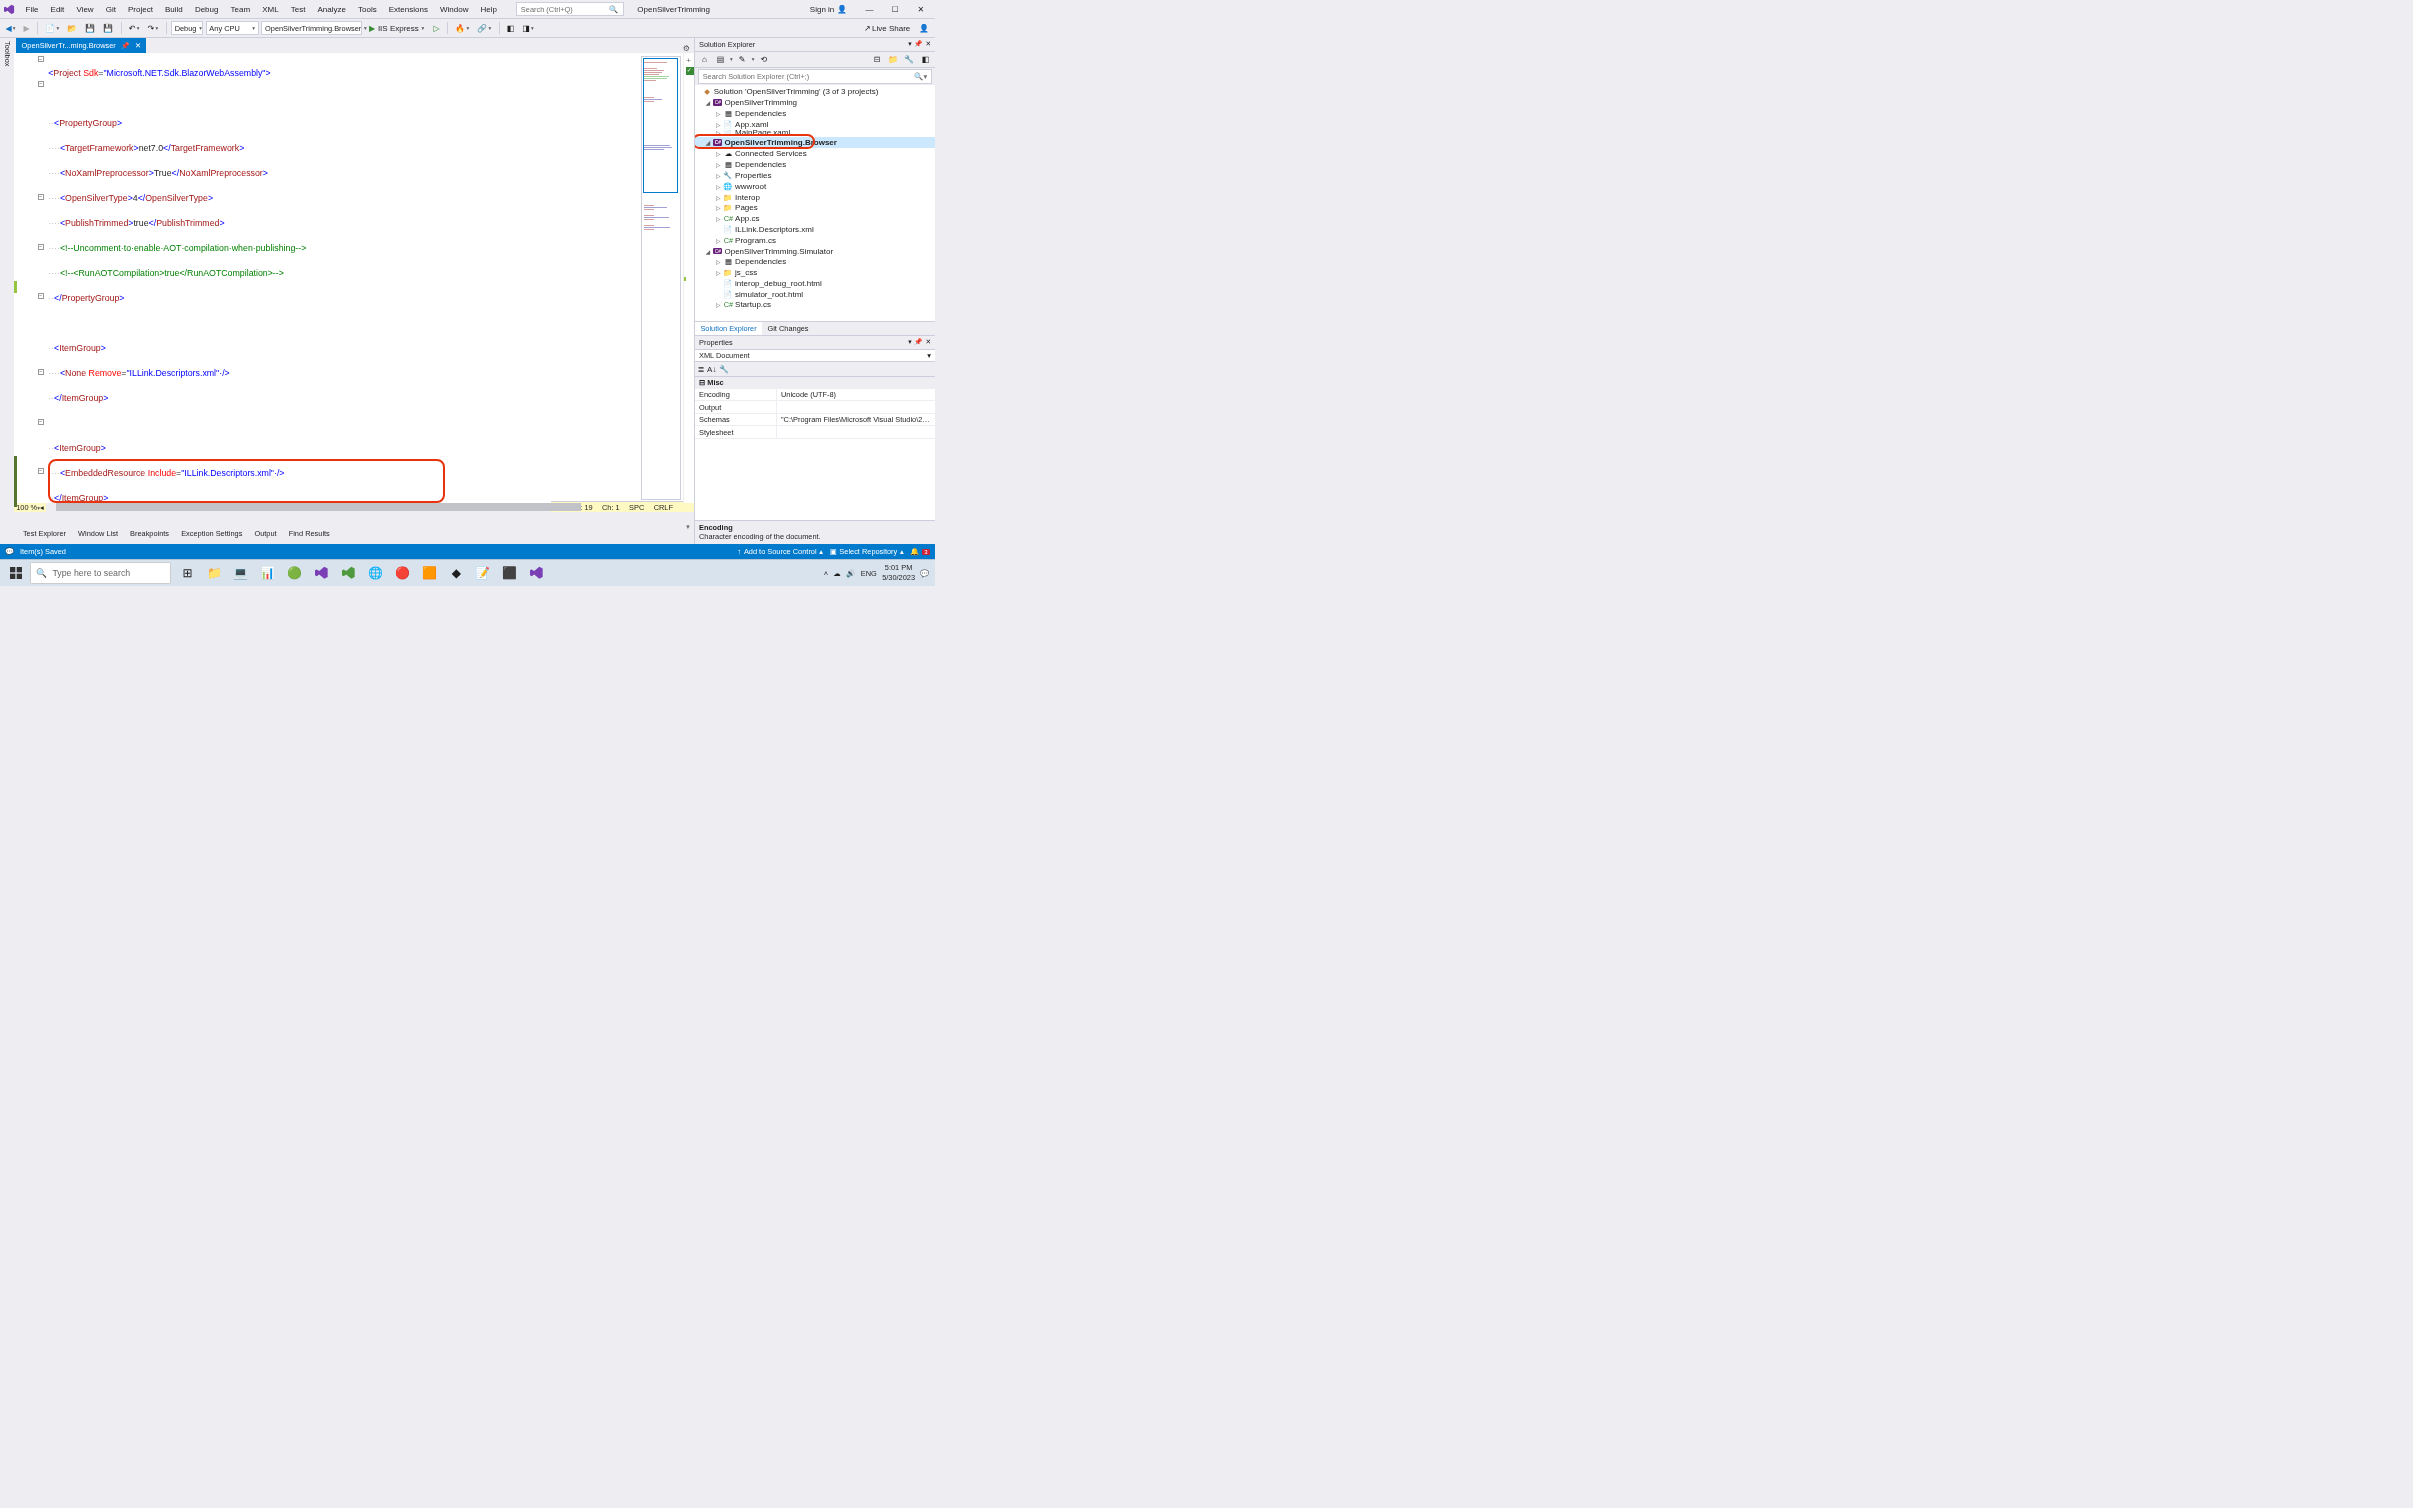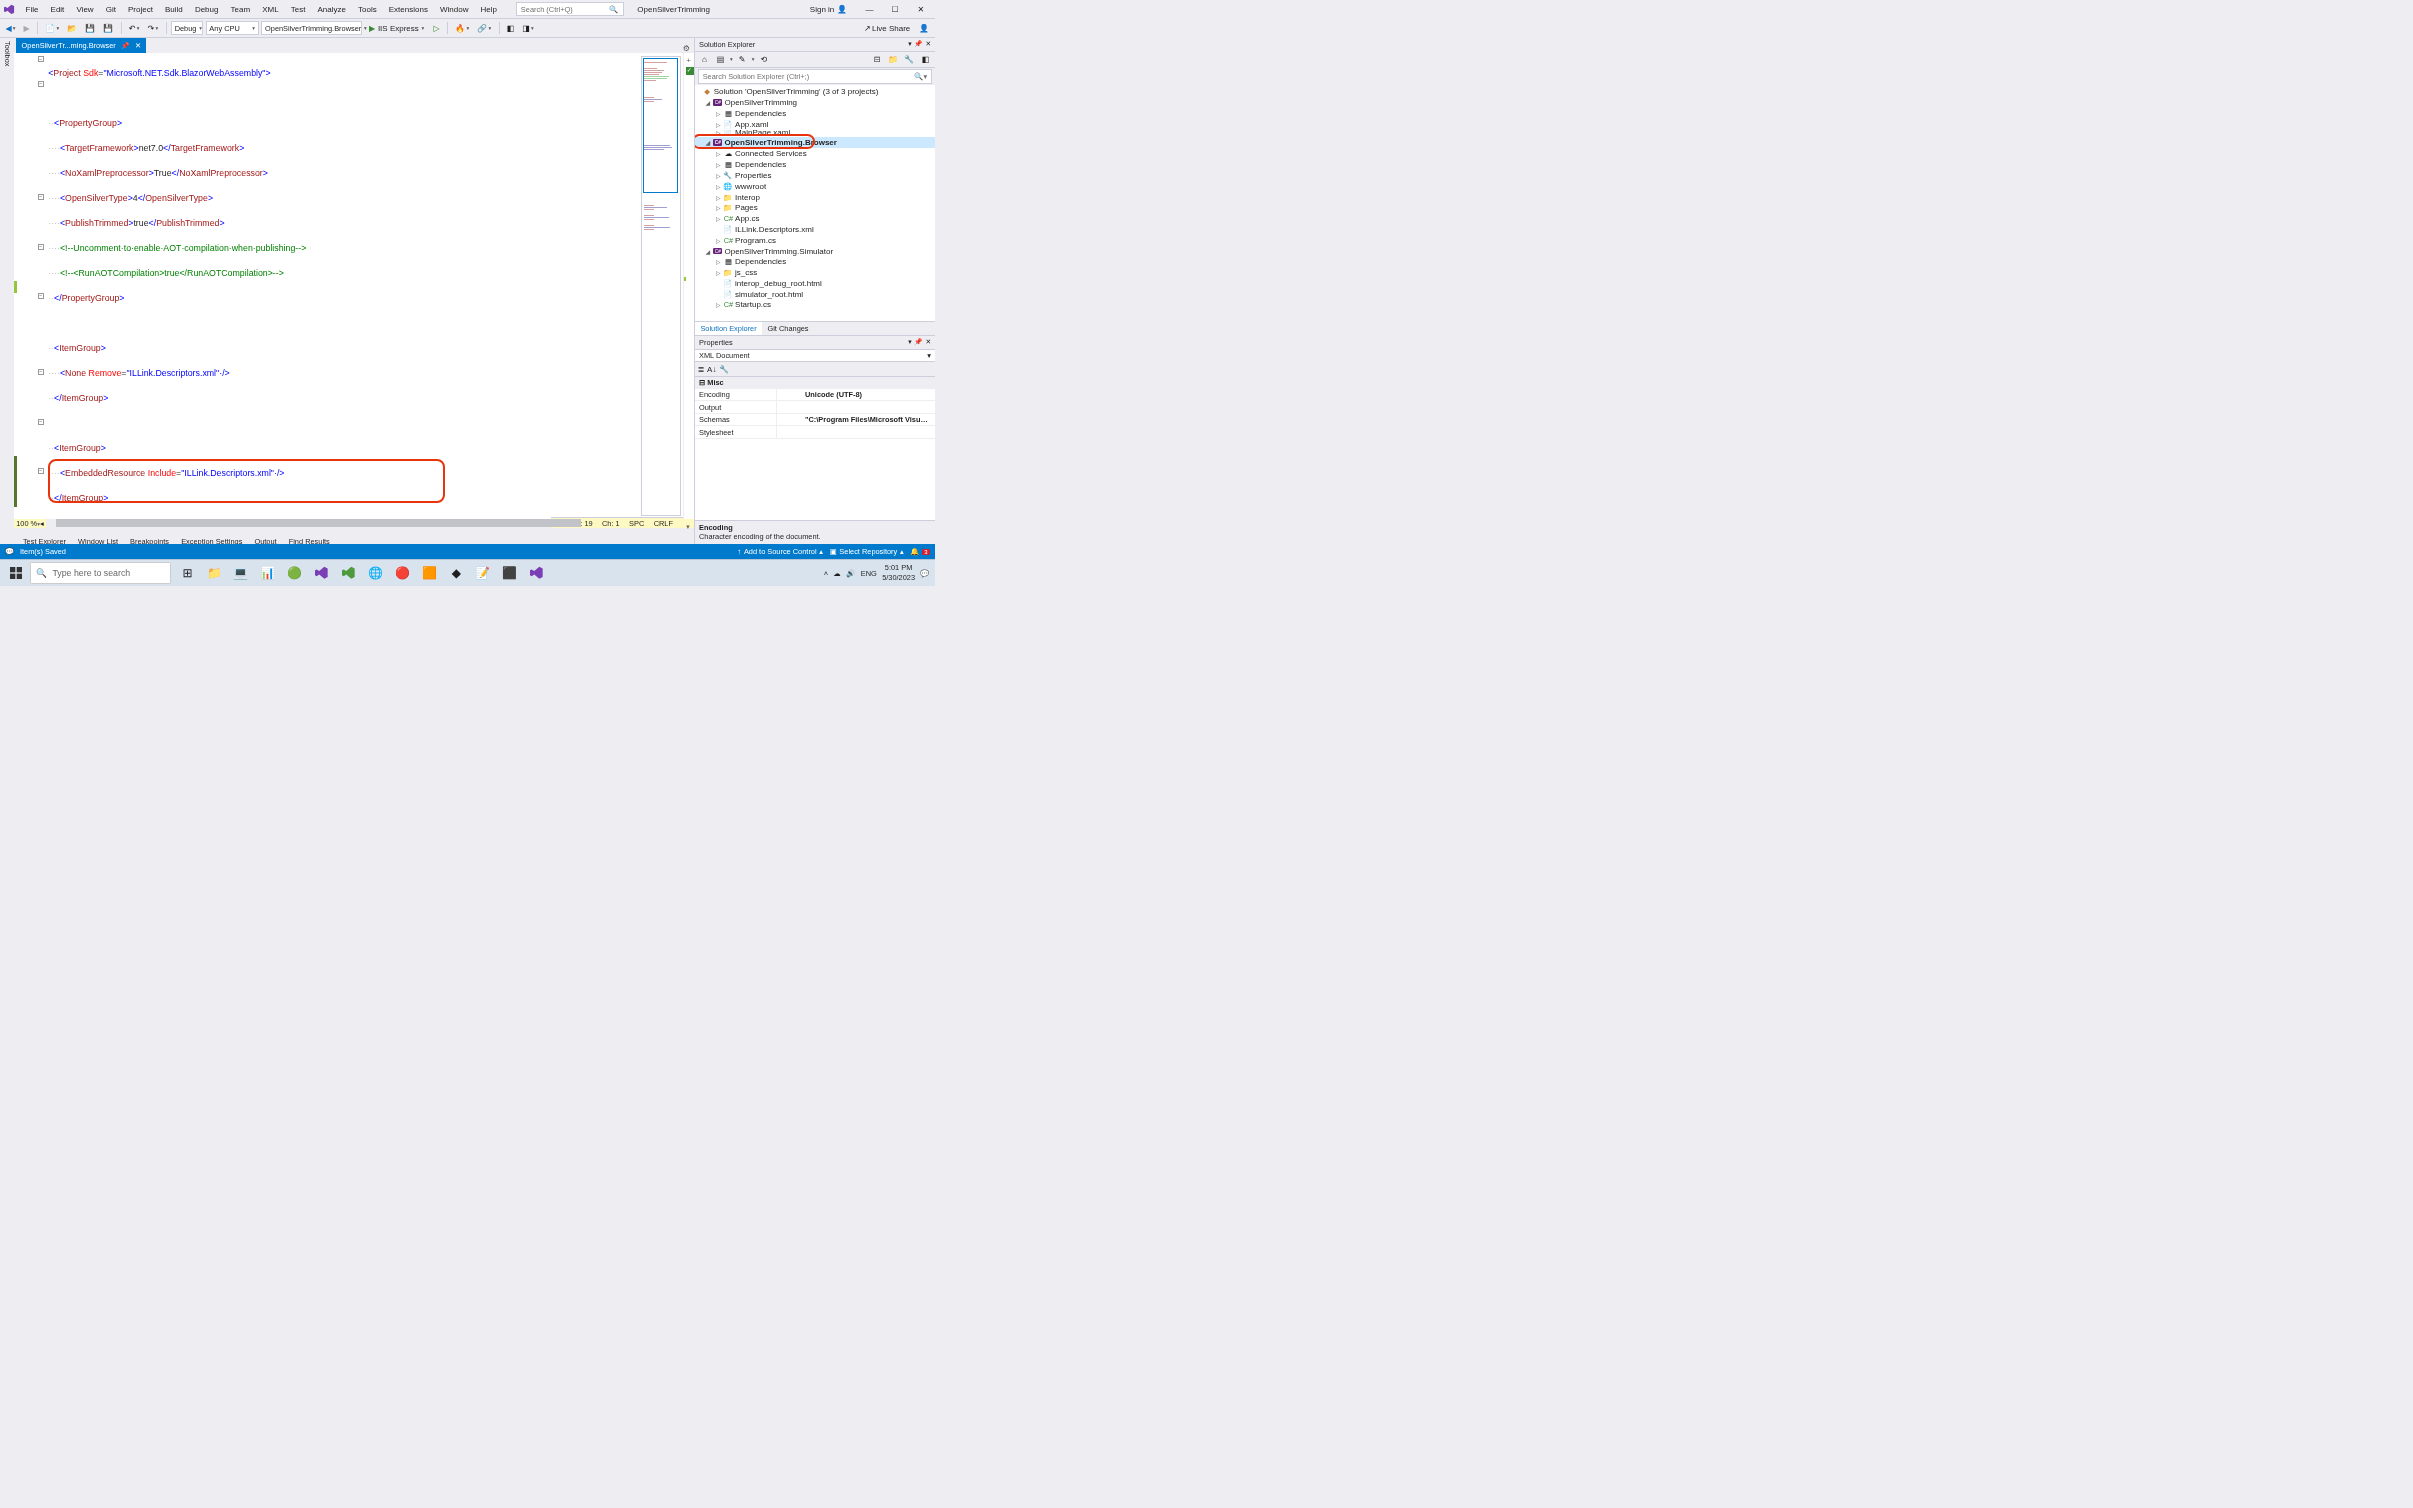--- a/index.html
+++ b/index.html
@@ -63,21 +63,21 @@
 .green-check::after { content: "✓"; color: #fff; font-size: 6px; position: absolute; left: 1.3px; top: -0.7px; }
 .editor-status { height: 13.5px; background: #fef9c3; border-top: 0.7px solid #cccedb; display: flex; align-items: center; padding: 0 4px; font-size: 7.4px; }
 .hscroll { height: 9.4px; background: #eeeef2; display: flex; align-items: center; }
 .hscroll-track { flex: 1; height: 9.4px; background: #eeeef2; position: relative; margin: 0 9.4px; }
 .hscroll-thumb { position: absolute; left: 0; width: 525px; height: 8px; background: #c2c3c9; top: 0.7px; }
 
 .change-bar { position: absolute; left: 0; width: 3.4px; background: #577430; }
 .highlight-box { position: absolute; border: 2.7px solid #e8330c; border-radius: 8px; }
 
 
-.bottom-tabs { height: 13.5px; background: #eeeef2; display: flex; padding: 8px 4px; font-size: 7.4px; gap: 1.3px; }
+.bottom-tabs { height: 13.5px; background: #eeeef2; display: flex; padding: 16px 4px; font-size: 7.4px; gap: 1.3px; }
 .btab { padding: 1.3px 5.4px; }
 
 
 .right-panel { width: 241px; display: flex; flex-direction: column; background: #eeeef2; border-left: 0.7px solid #cccedb; }
 .panel-header { height: 13.5px; background: #eeeef2; display: flex; align-items: center; padding: 0 4px; font-size: 7.4px; border-bottom: 0.7px solid #cccedb; }
 .panel-header .ctrls { margin-left: auto; display: flex; gap: 2.7px; font-size: 6.7px; }
 .panel-toolbar { height: 16px; background: #eeeef2; display: flex; align-items: center; padding: 0 2.7px; gap: 2.7px; border-bottom: 0.7px solid #cccedb; }
 .panel-toolbar .icon-btn { width: 13.5px; height: 13.5px; display: flex; align-items: center; justify-content: center; font-size: 8px; cursor: pointer; }
 .search-panel { height: 15px; border: 0.7px solid #cccedb; background: #fff; margin: 1.3px 2.7px; padding: 0 4px; display: flex; align-items: center; justify-content: space-between; font-size: 7.4px; color: #717171; }
 .tree { flex: 1; background: #fff; overflow-y: auto; font-size: 8px; padding: 1.3px 0; }
@@ -96,21 +96,21 @@
 .ptab { padding: 2px 5.4px; }
 .ptab.active { background: #fff; color: #0e70c0; }
 
 .props-panel { height: 209px; border-top: 0.7px solid #cccedb; display: flex; flex-direction: column; }
 .props-type { padding: 1.3px 4px; font-size: 7.4px; background: #fff; border-bottom: 0.7px solid #cccedb; display: flex; justify-content: space-between; }
 .props-toolbar { height: 15px; display: flex; align-items: center; padding: 0 2.7px; gap: 2.7px; background: #eeeef2; border-bottom: 0.7px solid #cccedb; }
 .props-grid { flex: 1; background: #fff; font-size: 7.4px; }
 .prop-category { background: #eeeef2; padding: 1.3px 4px; font-weight: 600; }
 .prop-row { display: flex; border-bottom: 0.7px solid #eeeef2; }
 .prop-name { width: 82px; padding: 1.3px 4px; border-right: 0.7px solid #eeeef2; }
-.prop-val { flex: 1; padding: 1.3px 4px; font-weight: 700; overflow: hidden; text-overflow: ellipsis; white-space: nowrap; margin-left: 24px; }
+.prop-val { flex: 1; padding: 1.3px 4px; font-weight: 400; overflow: hidden; text-overflow: ellipsis; white-space: nowrap; }
 .prop-desc { border-top: 0.7px solid #cccedb; padding: 2.7px 4px; font-size: 7.4px; background: #eeeef2; }
 .prop-desc .title { font-weight: 600; }
 
 
 .statusbar { height: 15px; background: #007acc; color: #fff; display: flex; align-items: center; padding: 0 5.4px; font-size: 7.4px; gap: 5.4px; }
 .statusbar .right { margin-left: auto; display: flex; gap: 6.7px; align-items: center; }
 .status-btn { display: flex; align-items: center; gap: 2.7px; }
 
 
 .taskbar { height: 27px; background: #d9e3ee; display: flex; align-items: center; padding: 0 2.7px; border-top: 0.7px solid #b8c4d4; }

